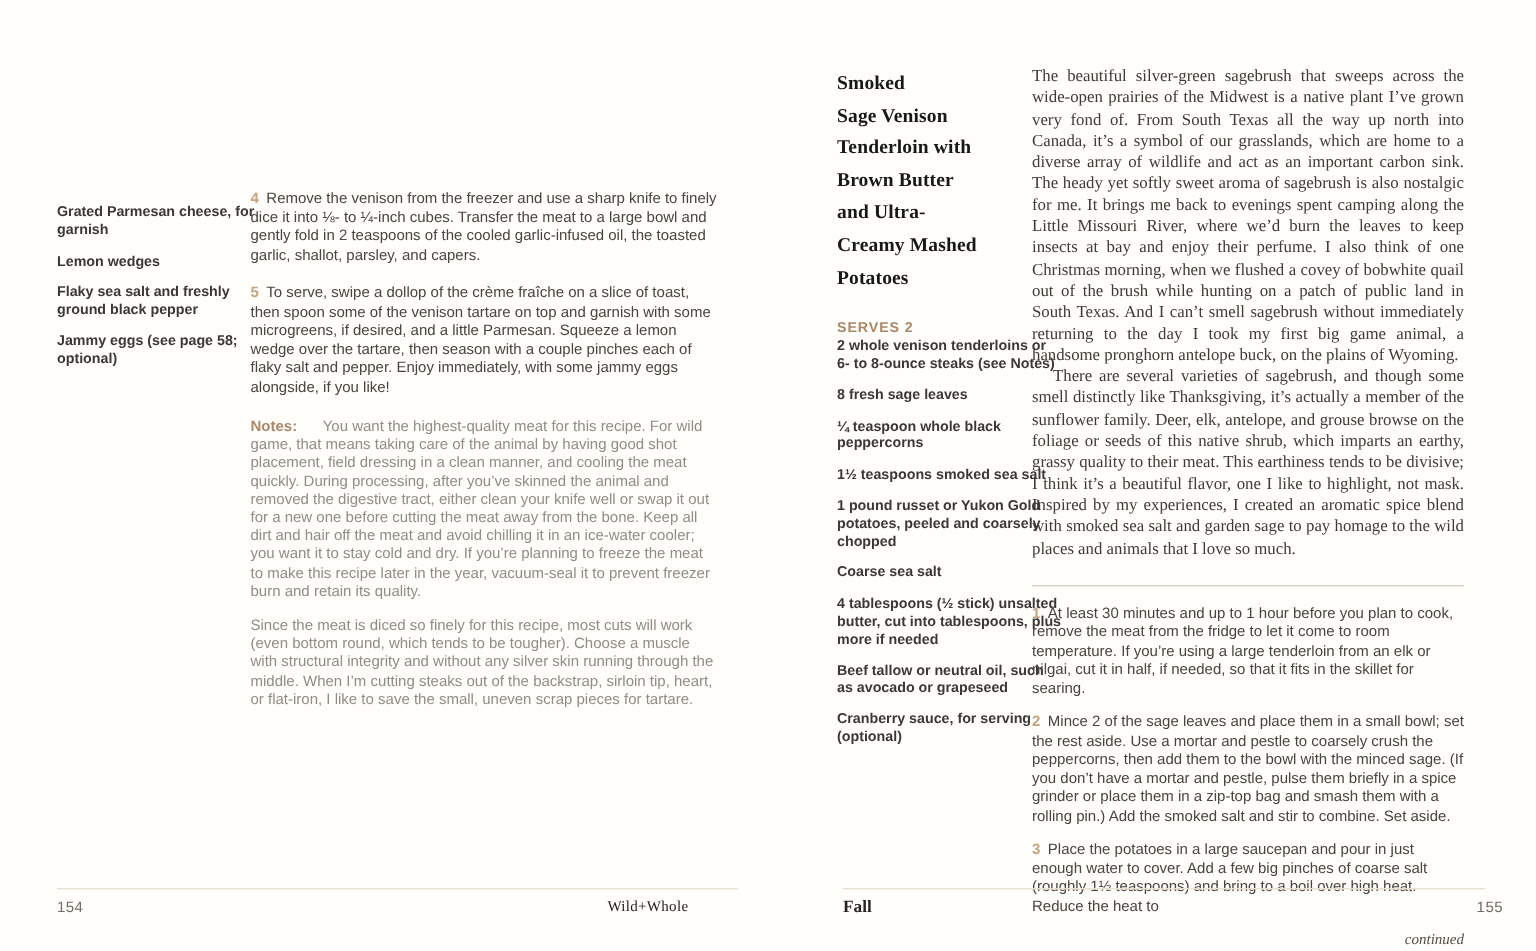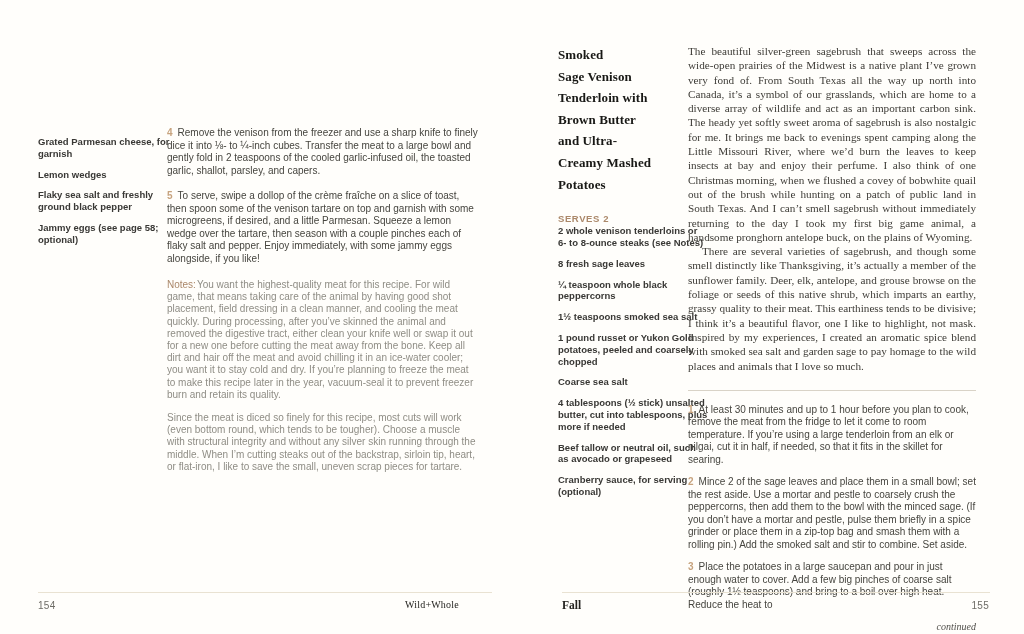--- a/index.html
+++ b/index.html
@@ -14,21 +14,21 @@
   
   .sidebar { position:absolute; left:38px; top:136px; width:148px; }
   .ing { font-size:9.5px; font-weight:bold; line-height:11.8px; color:#393835; margin-bottom:9px; }
 
   
   .main-left { position:absolute; left:167px; top:127px; width:312px; }
   .step { font-size:10px; line-height:12.5px; color:#46453f; margin-bottom:13px; }
   .step-num { color:var(--accent-light); font-weight:bold; margin-right:5px; }
   .notes { font-size:10px; line-height:12.2px; color:#8f8d85; margin-top:14px; }
   .notes + .notes { margin-top:11px; }
-  .notes-label { color:var(--accent); font-weight:normal; margin-right:1px; }
+  .notes-label { color:var(--accent); font-weight:bold; margin-right:17px; }
 
   
   .title-col { position:absolute; left:558px; top:44px; width:162px; }
   .recipe-title {
     font-family:"Liberation Serif","DejaVu Serif",serif;
     font-size:13px; line-height:21.6px; font-weight:bold; color:#181815;
     white-space:pre-line; letter-spacing:.1px;
   }
   .serves { margin-top:18px; font-size:9.5px; font-weight:bold; letter-spacing:.6px; color:var(--accent); }
   .ingredients { margin-top:1px; width:150px; }
@@ -46,21 +46,21 @@
     font-family:"Liberation Serif","DejaVu Serif",serif; font-style:italic;
     font-size:10px; color:#504e49; text-align:right; margin-top:9px;
   }
 
   
   .footer-rule { position:absolute; top:592px; height:1px; background:var(--rule); }
   .footer-rule.fr-left  { left:38px;  width:454px; }
   .footer-rule.fr-right { left:562px; width:428px; }
   .pagenum { position:absolute; top:600px; font-size:10px; color:#6e6c66; letter-spacing:.3px; }
   .pagenum.pn-left  { left:38px; }
-  .pagenum.pn-right { right:35px; }
+  .pagenum.pn-right { right:22px; }
   .brand  { position:absolute; top:599px; left:405px;
             font-family:"Liberation Serif","DejaVu Serif",serif; font-size:10px; color:#24231f; letter-spacing:.2px; }
   .season { position:absolute; top:599px; left:562px;
             font-family:"Liberation Serif","DejaVu Serif",serif; font-weight:bold; font-size:11.5px; color:#24231f; }
 </style>
 </head>
 <body>
 
 <div class="spread" style="--accent: #ab886a; --accent-light: #c7a37e; --rule: #e9e2d2;">
 

